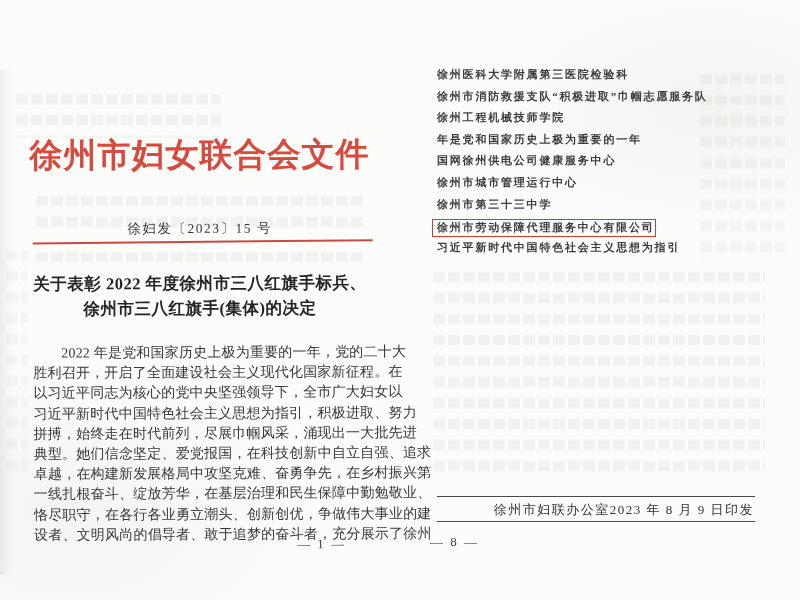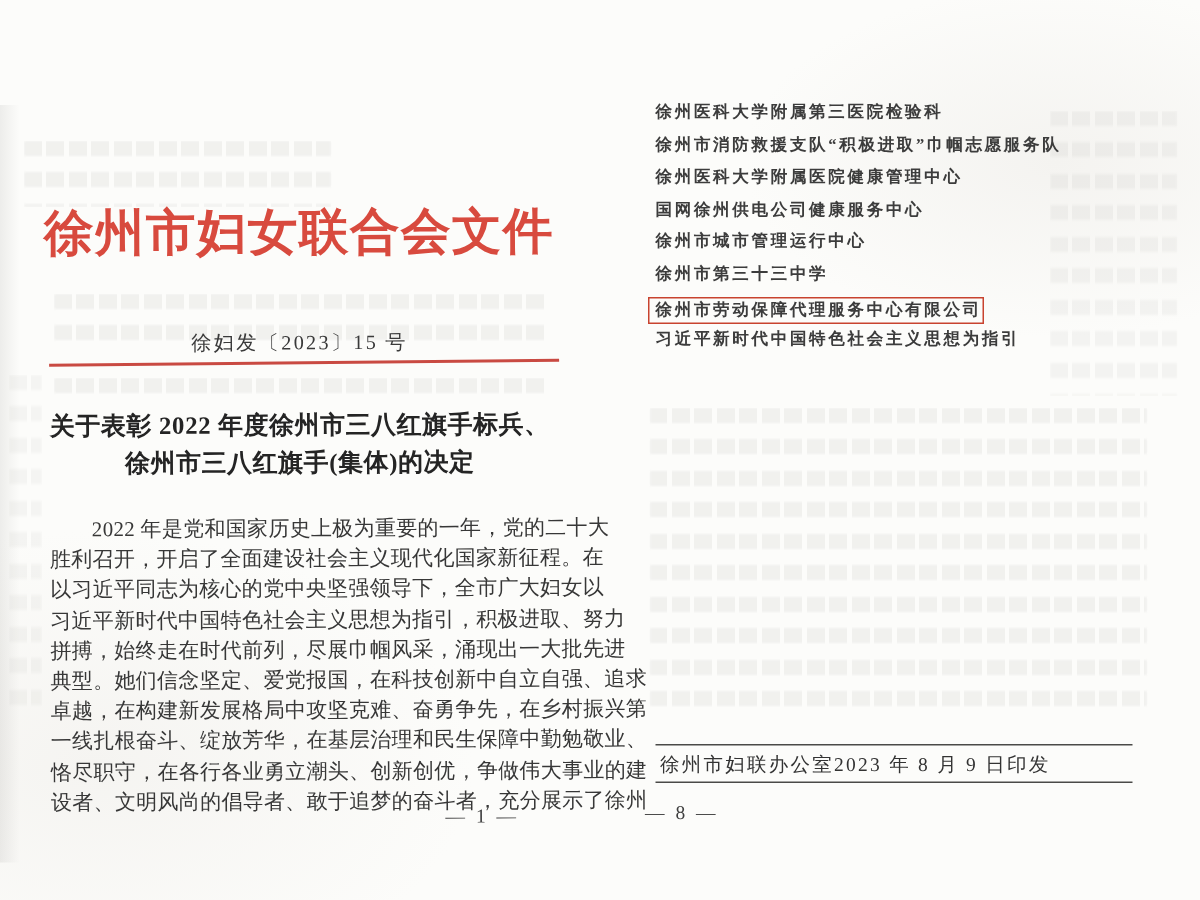--- a/index.html
+++ b/index.html
@@ -84,21 +84,21 @@
     margin-left: -5px;
     margin-top: 1px;
   }
   .footer-line {
     position: absolute; left: 437px; width: 318px; height: 1.4px; background: #4a4a48;
   }
   .fl-top { top: 496px; }
   .fl-bottom { top: 521px; }
   .footer-row {
     position: absolute; left: 440px; top: 501px; width: 314px;
-    display: flex; justify-content: flex-start;
+    display: flex; justify-content: flex-end;
     font-size: 13px; color: #333; letter-spacing: 1.5px; white-space: nowrap;
   }
 </style>
 </head>
 <body>
 
 <div class="scan">
 
   <div class="edge-left"></div>
 
@@ -134,21 +134,22 @@
     </div>
 
     <div class="pagenum pn-left">— 1 —</div>
   </section>
 
   <section>
 
     <ul class="org-list">
       <li><span class="li-text">徐州医科大学附属第三医院检验科</span></li>
       <li><span class="li-text">徐州市消防救援支队“积极进取”巾帼志愿服务队</span></li>
-      <li><span class="li-text">徐州医科大学附属医院健康管理中心</span></li>
+      <li><span class="li-text">徐州工程机械技师学院</span></li>
+      <li><span class="li-text">年是党和国家历史上极为重要的一年</span></li>
       <li><span class="li-text">国网徐州供电公司健康服务中心</span></li>
       <li><span class="li-text">徐州市城市管理运行中心</span></li>
       <li><span class="li-text">徐州市第三十三中学</span></li>
       <li class="boxed"><span class="li-text">徐州市劳动保障代理服务中心有限公司</span></li>
       <li><span class="li-text">习近平新时代中国特色社会主义思想为指引</span></li>
     </ul>
 
     <div class="footer-line fl-top"></div>
     <div class="footer-row">
       <span>徐州市妇联办公室</span>

